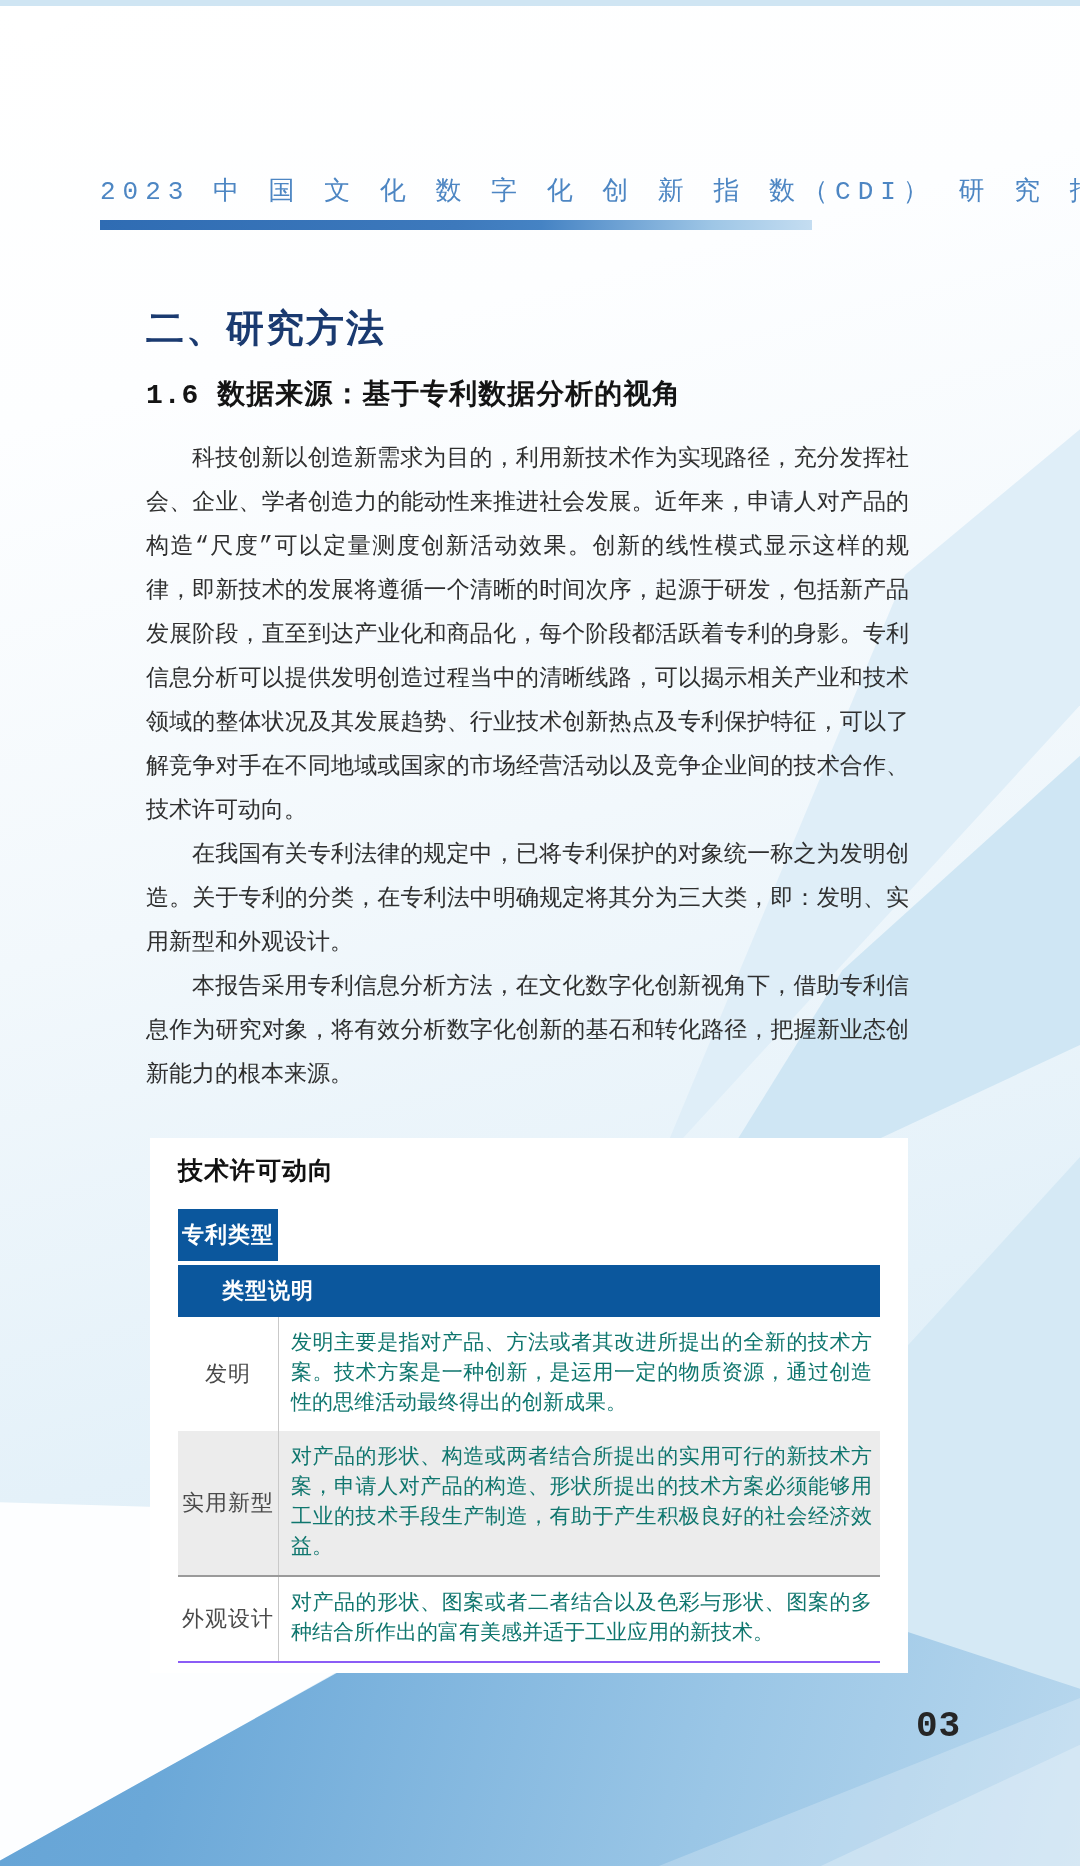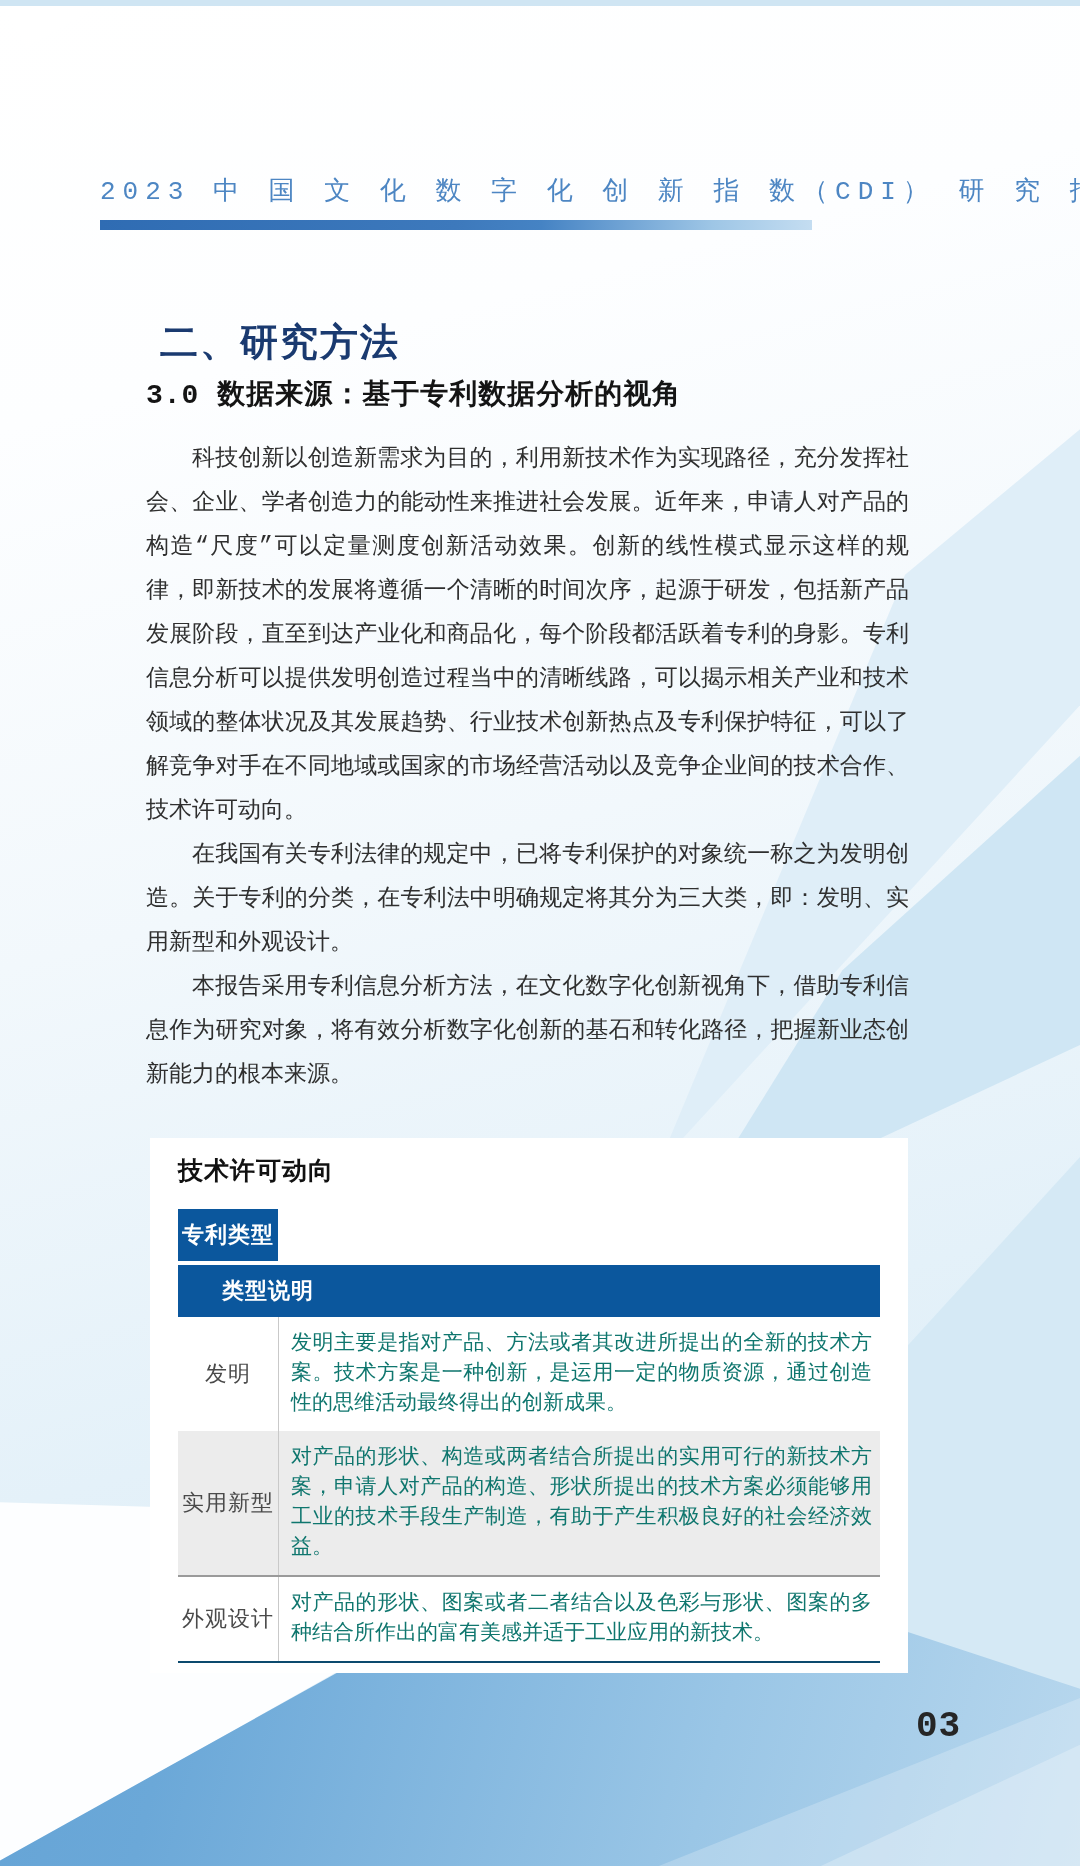--- a/index.html
+++ b/index.html
@@ -33,21 +33,21 @@
   .content{position:absolute;inset:0;z-index:2;}
   .header-title{
     position:absolute;left:100px;top:178px;
     font-size:26px;line-height:1.15;color:#4d86c3;letter-spacing:7px;white-space:nowrap;
   }
   .header-bar{
     position:absolute;left:100px;top:220px;width:712px;height:10px;
     background:linear-gradient(90deg,#2f6cb3 0%,#3d79bc 50%,#4583c4 62%,#9ec6e6 86%,#c4ddf1 100%);
   }
   .section-title{
-    position:absolute;left:146px;top:303px;margin:14px;
+    position:absolute;left:146px;top:303px;margin:0;
     font-size:38px;font-weight:bold;color:#1a3a70;letter-spacing:2px;
   }
   .subsection-title{
     position:absolute;left:146px;top:375px;margin:0;
     font-size:28px;font-weight:bold;color:#141414;letter-spacing:1px;
   }
   .body-text{
     position:absolute;left:146px;top:437px;width:763px;
     font-size:23px;line-height:44px;color:#2f2f2f;text-align:justify;
   }
@@ -57,21 +57,21 @@
     position:absolute;left:150px;top:1138px;width:758px;box-sizing:border-box;
     background:#ffffff;padding:16px 28px 10px 28px;
   }
   .table-title{margin:0 0 22px 0;font-size:25px;font-weight:bold;color:#111;letter-spacing:1px;}
   .t-head{display:flex;gap:4px;flex-direction:column;}
   .th{background:#0b579d;color:#fff;font-weight:bold;font-size:22px;padding:11px 0;letter-spacing:1px;}
   .th-type{width:100px;text-align:center;flex:0 0 auto;}
   .th-desc{flex:1;padding-left:44px;box-sizing:border-box;}
   .t-row{display:flex;align-items:stretch;}
   .t-row.alt{background:#ececec;border-bottom:2px solid #9a9a9a;}
-  .t-row.last{border-bottom:2px solid #0c4a6e;}
+  .t-row.last{border-bottom:2px solid #8b5cf6;}
   .td-type{
     flex:0 0 100px;display:flex;align-items:center;justify-content:center;
     font-size:22px;color:#4a4a4a;border-right:1px solid #c9c9c9;letter-spacing:1px;
   }
   .td-desc{
     flex:1;padding:12px 8px 12px 12px;
     font-size:21px;line-height:30px;color:#0f766e;text-align:justify;
   }
   .page-number{
     position:absolute;left:916px;top:1706px;
@@ -94,21 +94,21 @@
     <div class="deco-blue-light2"></div>
     <div class="deco-strip"></div>
   </div>
 
   <div class="content">
 
     <div class="header-title">2023 中 国 文 化 数 字 化 创 新 指 数（CDI） 研 究 报 告</div>
     <div class="header-bar"></div>
 
     <h1 class="section-title">二、研究方法</h1>
-    <h2 class="subsection-title">3.0 数据来源：基于专利数据分析的视角</h2>
+    <h2 class="subsection-title">1.6 数据来源：基于专利数据分析的视角</h2>
 
     <div class="body-text">
       <p>科技创新以创造新需求为目的，利用新技术作为实现路径，充分发挥社会、企业、学者创造力的能动性来推进社会发展。近年来，申请人对产品的构造“尺度”可以定量测度创新活动效果。创新的线性模式显示这样的规律，即新技术的发展将遵循一个清晰的时间次序，起源于研发，包括新产品发展阶段，直至到达产业化和商品化，每个阶段都活跃着专利的身影。专利信息分析可以提供发明创造过程当中的清晰线路，可以揭示相关产业和技术领域的整体状况及其发展趋势、行业技术创新热点及专利保护特征，可以了解竞争对手在不同地域或国家的市场经营活动以及竞争企业间的技术合作、技术许可动向。</p>
       <p>在我国有关专利法律的规定中，已将专利保护的对象统一称之为发明创造。关于专利的分类，在专利法中明确规定将其分为三大类，即：发明、实用新型和外观设计。</p>
       <p>本报告采用专利信息分析方法，在文化数字化创新视角下，借助专利信息作为研究对象，将有效分析数字化创新的基石和转化路径，把握新业态创新能力的根本来源。</p>
     </div>
 
     <section class="table-card">
       <h3 class="table-title">技术许可动向</h3>
       <div class="t-head">

